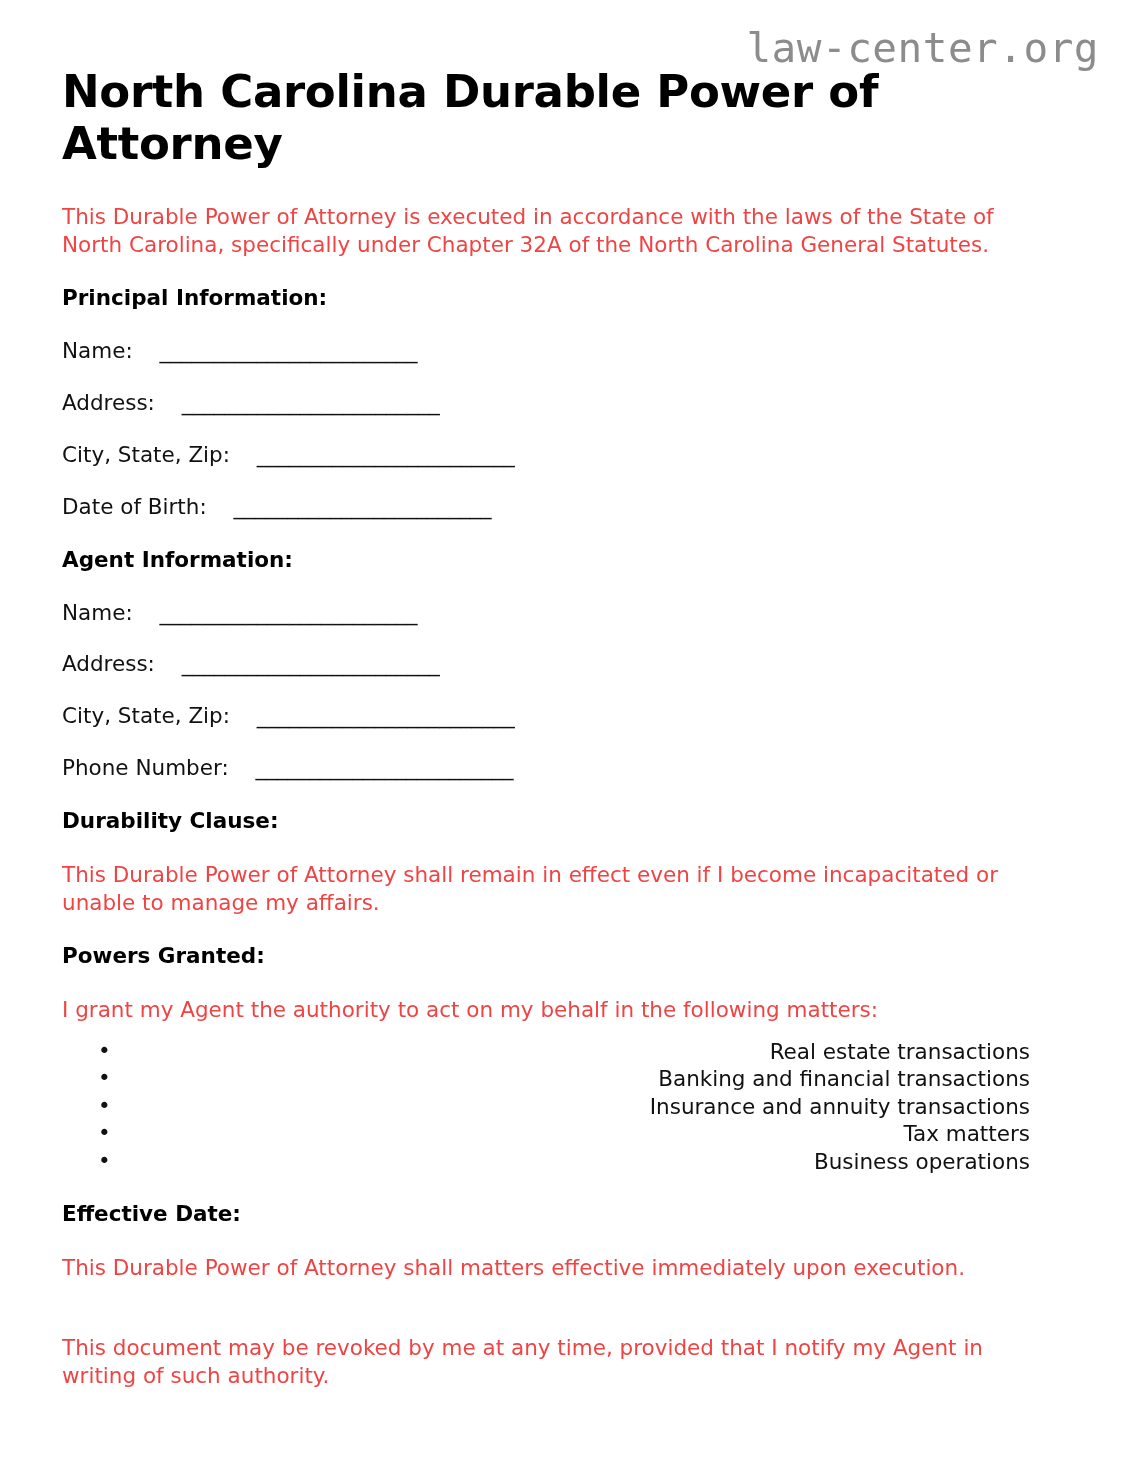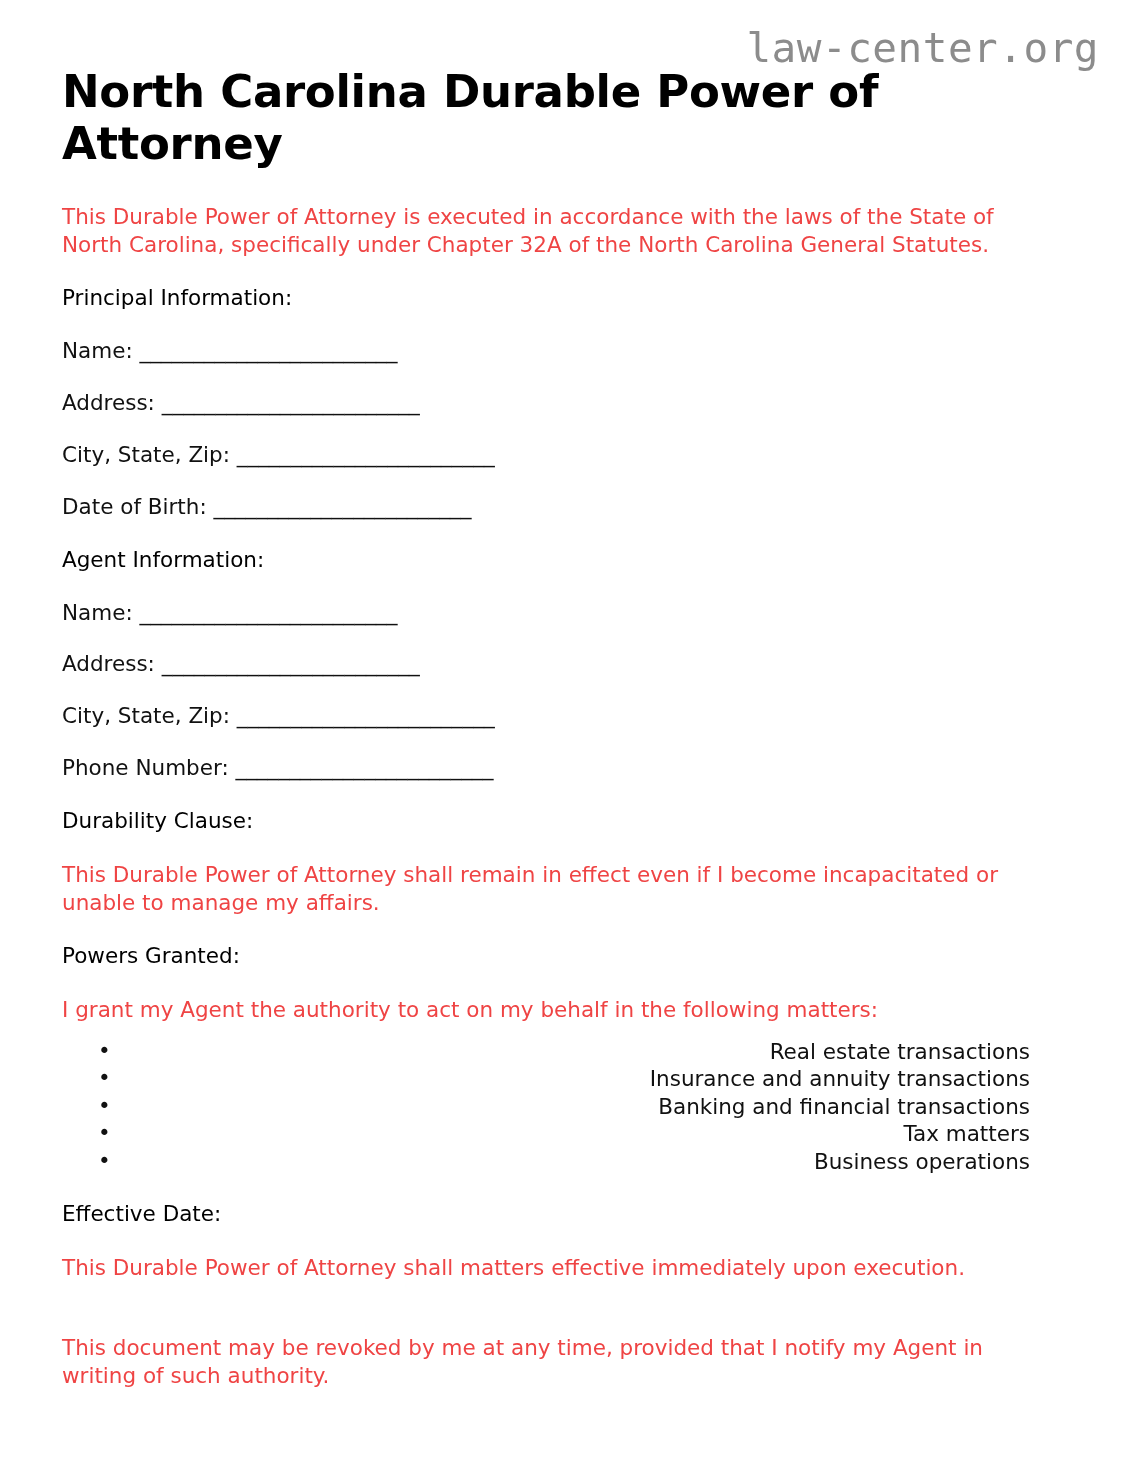--- a/index.html
+++ b/index.html
@@ -61,21 +61,21 @@
   
   p.body-text {
     font-size: 21.5px;
     line-height: 1.30;
     margin: 0;
     color: #ef4444;
   }
 
   h2.section-heading {
     font-family: "DejaVu Sans", sans-serif;
-    font-weight: normal;
+    font-weight: bold;
     font-size: 21.5px;
     line-height: 1.25;
     margin: 0;
     color: #000;
   }
 
   
   .gap-intro   { height: 33px; }
   .gap-h       { height: 26px; }
   .gap-p       { height: 26px; }
@@ -85,20 +85,21 @@
     font-size: 21.5px;
     line-height: 1.25;
     margin: 0;
     white-space: nowrap;
     color: #111;
   }
   .field-row + .field-row { margin-top: 25px; }
   .field-label { }
   .field-blank {
     letter-spacing: 0px;
+    margin-left: 20px;
   }
 
   
   ul.powers {
     list-style: none;
     margin: 14px 0 0 0;
     padding: 0 0 0 36px;
   }
   ul.powers li {
     position: relative;
@@ -182,22 +183,22 @@
     <div class="gap-h"></div>
 
     <h2 class="section-heading">Powers Granted:</h2>
 
     <div class="gap-p"></div>
 
     <p class="body-text">I grant my Agent the authority to act on my behalf in the following matters:</p>
 
     <ul class="powers">
       <li>Real estate transactions</li>
+      <li>Banking and financial transactions</li>
       <li>Insurance and annuity transactions</li>
-      <li>Banking and financial transactions</li>
       <li>Tax matters</li>
       <li>Business operations</li>
     </ul>
 
     <div class="gap-h"></div>
 
     <h2 class="section-heading">Effective Date:</h2>
 
     <div class="gap-p"></div>
 

